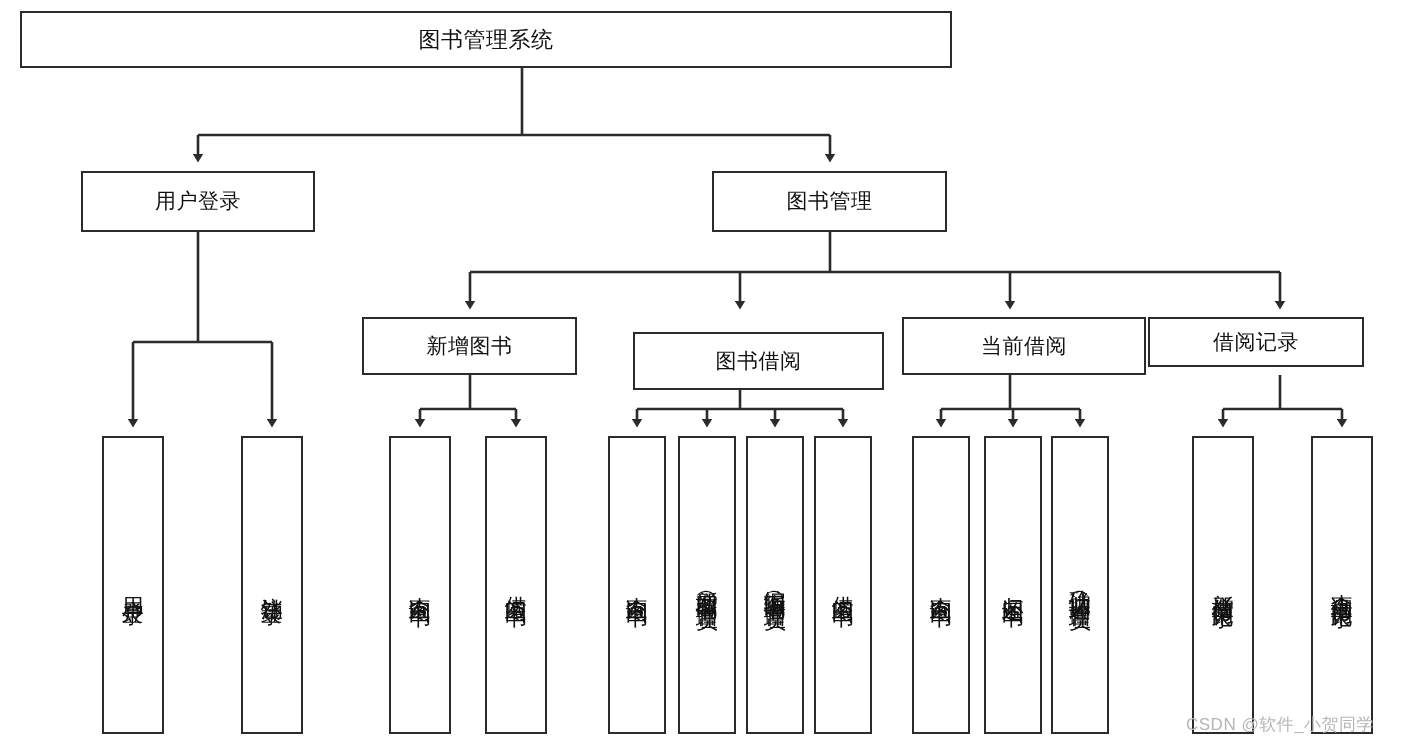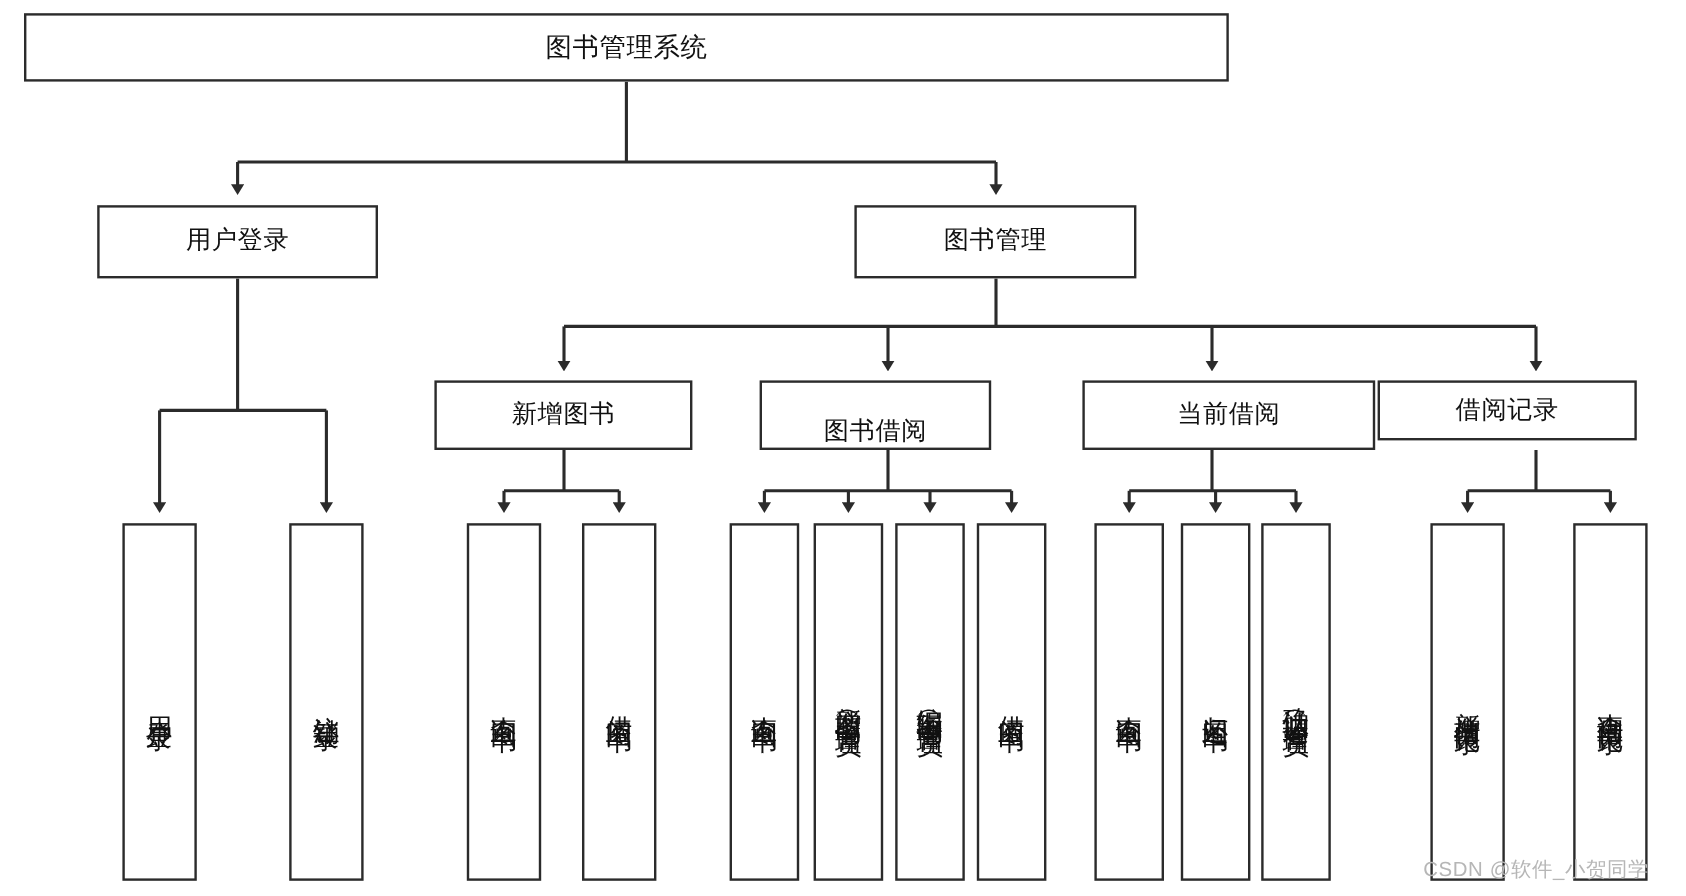--- a/index.html
+++ b/index.html
@@ -131,35 +131,35 @@
       <path d="M1013,409 L1013,420" marker-end="url(#arrowhead)"></path>
       <path d="M1080,409 L1080,420" marker-end="url(#arrowhead)"></path>
 
       <path d="M1280,375 L1280,409"></path>
       <path d="M1223,409 L1342,409"></path>
       <path d="M1223,409 L1223,420" marker-end="url(#arrowhead)"></path>
       <path d="M1342,409 L1342,420" marker-end="url(#arrowhead)"></path>
     </g>
   </svg>
 
-  <div class="node horiz root" style="left:20px;top:11px;width:1004px;height:57px;">
+  <div class="node horiz root" style="left:20px;top:11px;width:932px;height:57px;">
     <span class="label">图书管理系统</span>
   </div>
 
   <div class="node horiz" style="left:81px;top:171px;width:234px;height:61px;">
     <span class="label">用户登录</span>
   </div>
   <div class="node horiz" style="left:712px;top:171px;width:235px;height:61px;">
     <span class="label">图书管理</span>
   </div>
 
   <div class="node horiz" style="left:362px;top:317px;width:215px;height:58px;">
     <span class="label">新增图书</span>
   </div>
-  <div class="node horiz" style="left:633px;top:317px;width:193px;height:58px;align-items:flex-end;">
+  <div class="node horiz" style="left:633px;top:332px;width:251px;height:58px;">
     <span class="label">图书借阅</span>
   </div>
   <div class="node horiz" style="left:902px;top:317px;width:244px;height:58px;">
     <span class="label">当前借阅</span>
   </div>
   <div class="node horiz" style="left:1148px;top:317px;width:216px;height:50px;">
     <span class="label">借阅记录</span>
   </div>
 
   <div class="node vert" style="left:102px;top:436px;width:62px;height:298px;">

